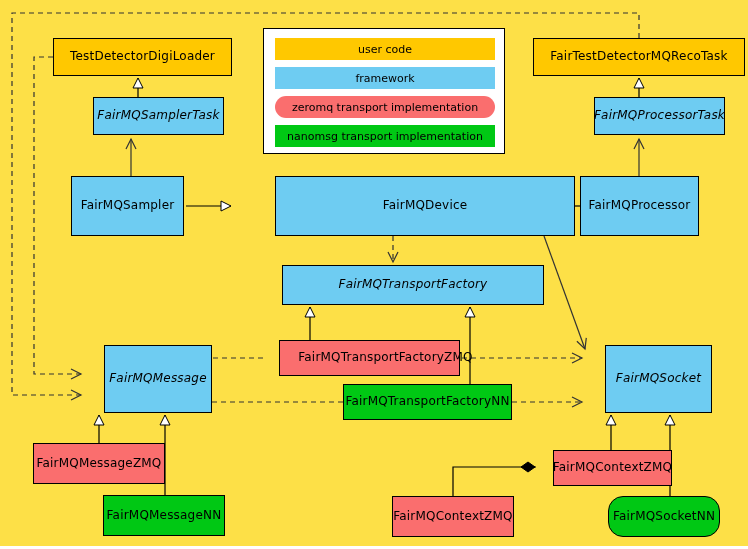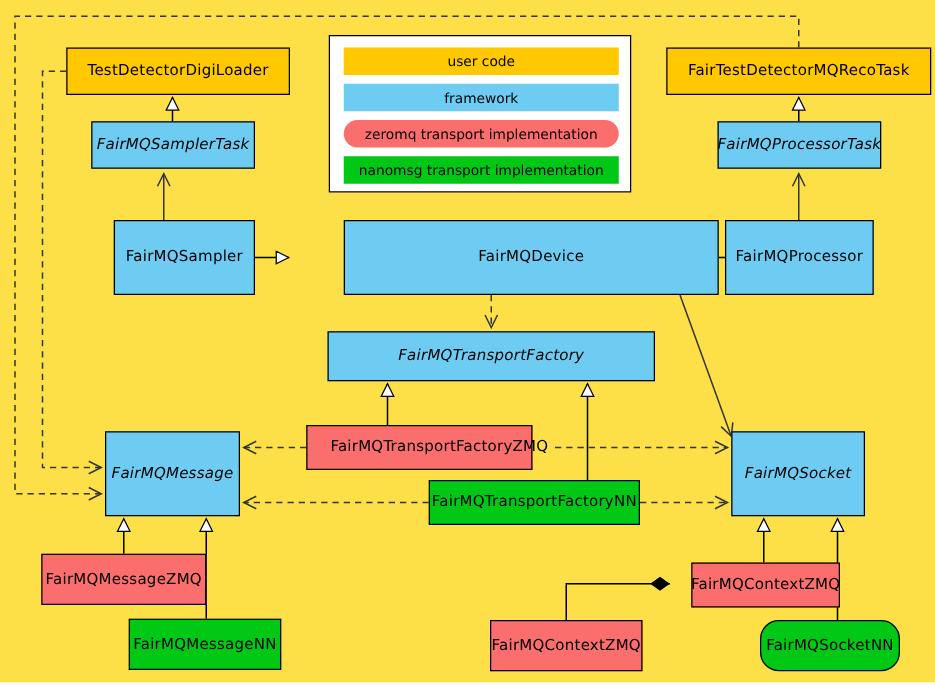--- a/index.html
+++ b/index.html
@@ -30,21 +30,21 @@
     display: flex;
     align-items: center;
     justify-content: center;
     text-align: center;
     font-size: 12px;
     font-weight: normal;
     color: #000000;
     line-height: 1.1;
     letter-spacing: 0.2px;
   }
-  .node.italic { font-style: italic; }
+  .node.italic { font-style: italic; margin-left: 20px; }
   .fill-user { background: #FFC800; }
   .fill-framework { background: #6ECCF2; }
   .fill-zmq { background: #FA6E6E; }
   .fill-nn { background: #00C814; }
 
   #legend-box {
     position: absolute;
     box-sizing: border-box;
     border: 1px solid #000000;
     background: #ffffff;
@@ -140,39 +140,39 @@
     </div>
   </div>
 
   <div id="node-layer">
       <div class="node fill-user" style="left: 53px; top: 38px; width: 179px; height: 38px;">
         <span>TestDetectorDigiLoader</span>
       </div>
       <div class="node fill-framework italic" style="left: 73px; top: 97px; width: 131px; height: 38px;">
         <span>FairMQSamplerTask</span>
       </div>
-      <div class="node fill-framework" style="left: 91px; top: 176px; width: 113px; height: 60px;">
+      <div class="node fill-framework" style="left: 71px; top: 176px; width: 113px; height: 60px;">
         <span>FairMQSampler</span>
       </div>
       <div class="node fill-framework" style="left: 244px; top: 176px; width: 300px; height: 60px; margin-left: 31px;">
         <span>FairMQDevice</span>
       </div>
       <div class="node fill-framework" style="left: 580px; top: 176px; width: 119px; height: 60px;">
         <span>FairMQProcessor</span>
       </div>
       <div class="node fill-user" style="left: 533px; top: 38px; width: 212px; height: 38px;">
         <span>FairTestDetectorMQRecoTask</span>
       </div>
       <div class="node fill-framework italic" style="left: 574px; top: 97px; width: 131px; height: 38px;">
         <span>FairMQProcessorTask</span>
       </div>
       <div class="node fill-framework italic" style="left: 262px; top: 265px; width: 262px; height: 40px;">
         <span>FairMQTransportFactory</span>
       </div>
-      <div class="node fill-zmq" style="left: 245px; top: 340px; width: 181px; height: 36px; padding-left: 32px;">
+      <div class="node fill-zmq" style="left: 279px; top: 340px; width: 181px; height: 36px; padding-left: 32px;">
         <span>FairMQTransportFactoryZMQ</span>
       </div>
       <div class="node fill-nn" style="left: 343px; top: 384px; width: 169px; height: 36px;">
         <span>FairMQTransportFactoryNN</span>
       </div>
       <div class="node fill-framework italic" style="left: 84px; top: 345px; width: 108px; height: 68px;">
         <span>FairMQMessage</span>
       </div>
       <div class="node fill-framework italic" style="left: 585px; top: 345px; width: 107px; height: 68px;">
         <span>FairMQSocket</span>

